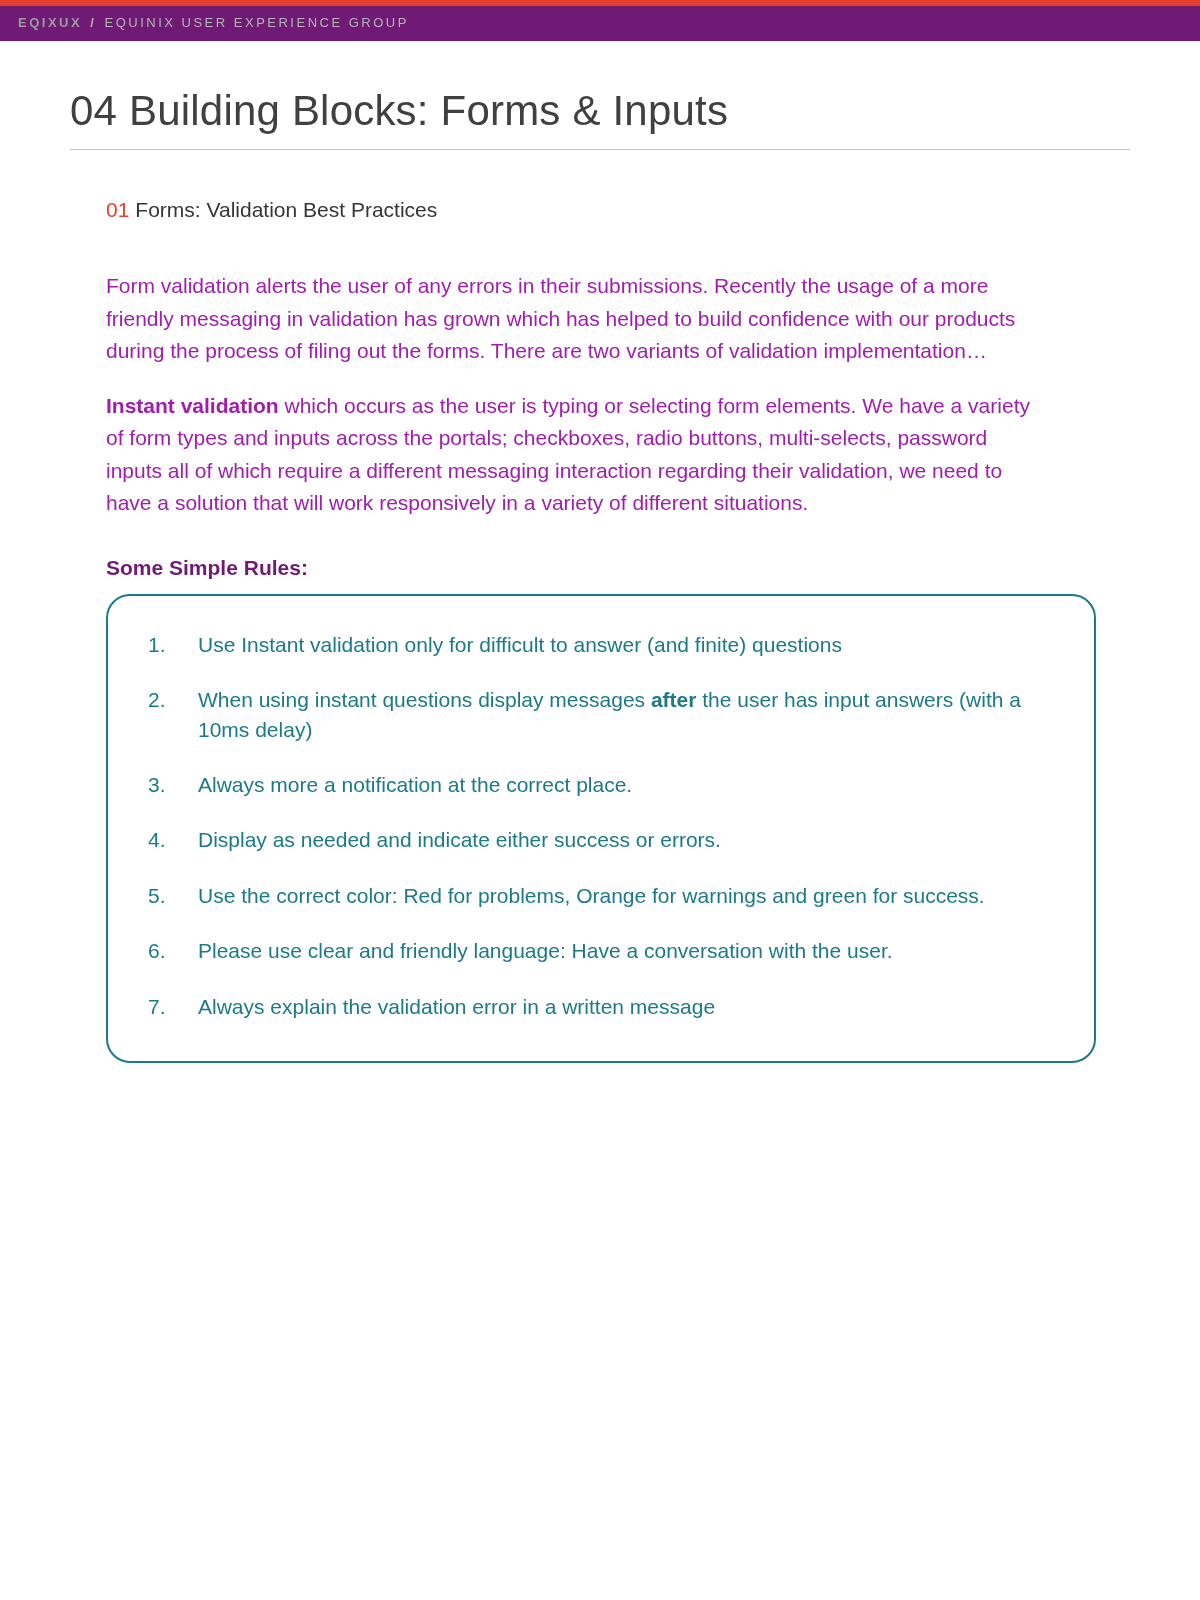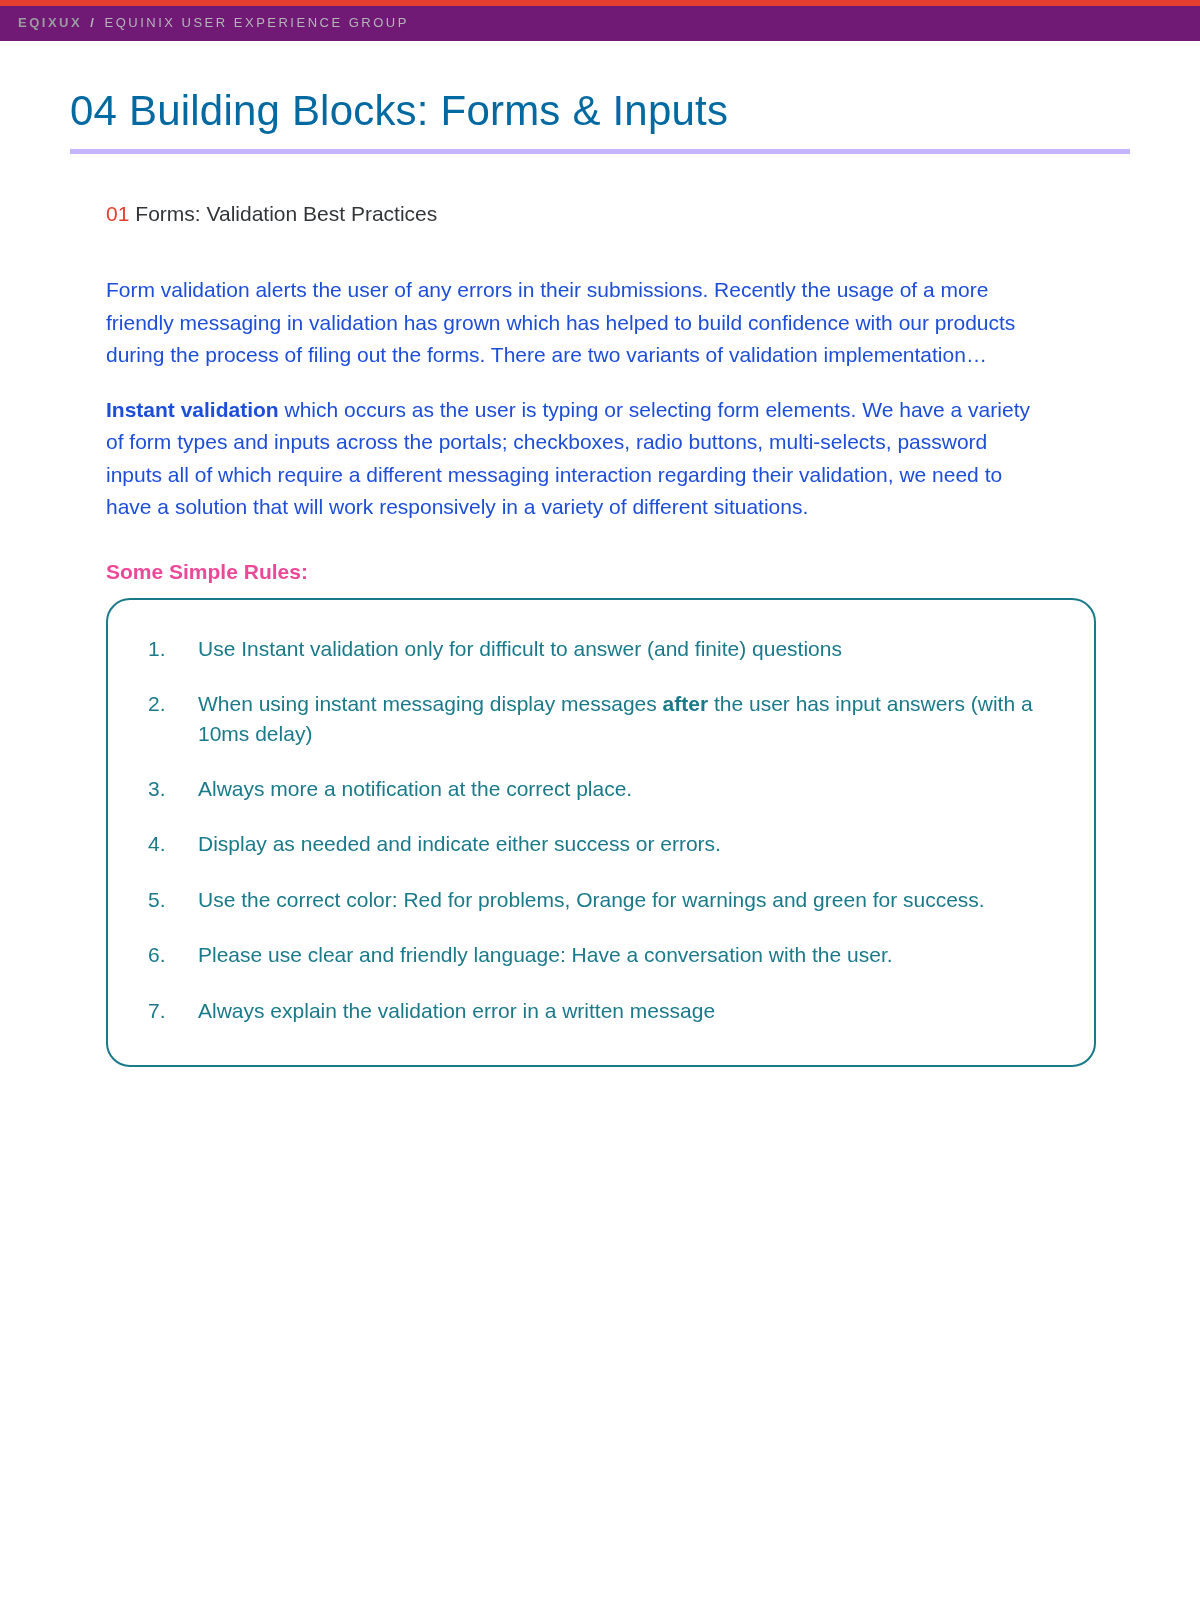--- a/index.html
+++ b/index.html
@@ -34,52 +34,52 @@
     .header-bar .group {
       color: #b3b5b7;
       font-weight: 500;
     }
     .page {
       padding: 40px 70px 0 70px;
     }
     .page-title {
       font-size: 42px;
       font-weight: 300;
-      color: #0369a1;
+      color: #404040;
       padding: 6px 0 14px 0;
-      border-bottom: 5px solid #c4b5fd;
+      border-bottom: 1px solid #c4b5fd;
       letter-spacing: 0.2px;
     }
     .section {
       margin: 48px 0 0 36px;
     }
     .section-heading {
       font-size: 21px;
       font-weight: 500;
       color: #333638;
     }
     .section-heading .num {
       color: #e53e2e;
       font-weight: 500;
       margin-right: 6px;
     }
     .body-text {
       margin-top: 48px;
       font-size: 21px;
       line-height: 1.55;
-      color: #1d4ed8;
+      color: #a21caf;
       max-width: 930px;
     }
     .body-text p { margin-bottom: 22px; }
     .body-text .lead { font-weight: 700; }
     .rules-heading {
       margin-top: 36px;
       font-size: 21px;
       font-weight: 700;
-      color: #ec4899;
+      color: #701a75;
     }
     .rules-box {
       margin-top: 14px;
       border: 2px solid #1a7a8a;
       border-radius: 24px;
       padding: 34px 30px 28px 36px;
       max-width: 990px;
     }
     .rules-list {
       list-style: none;
@@ -134,21 +134,21 @@
     </div>
 
     <h3 class="rules-heading">Some Simple Rules:</h3>
 
     <div class="rules-box">
       <ol class="rules-list">
         <li>
           <span>Use Instant validation only for difficult to answer (and finite) questions</span><span class="after"></span><span></span>
         </li>
         <li>
-          <span>When using instant messaging display messages </span><span class="after">after</span><span> the user has input answers (with a 10ms delay)</span>
+          <span>When using instant questions display messages </span><span class="after">after</span><span> the user has input answers (with a 10ms delay)</span>
         </li>
         <li>
           <span>Always more a notification at the correct place.</span><span class="after"></span><span></span>
         </li>
         <li>
           <span>Display as needed and indicate either success or errors.</span><span class="after"></span><span></span>
         </li>
         <li>
           <span>Use the correct color: Red for problems, Orange for warnings and green for success.</span><span class="after"></span><span></span>
         </li>

